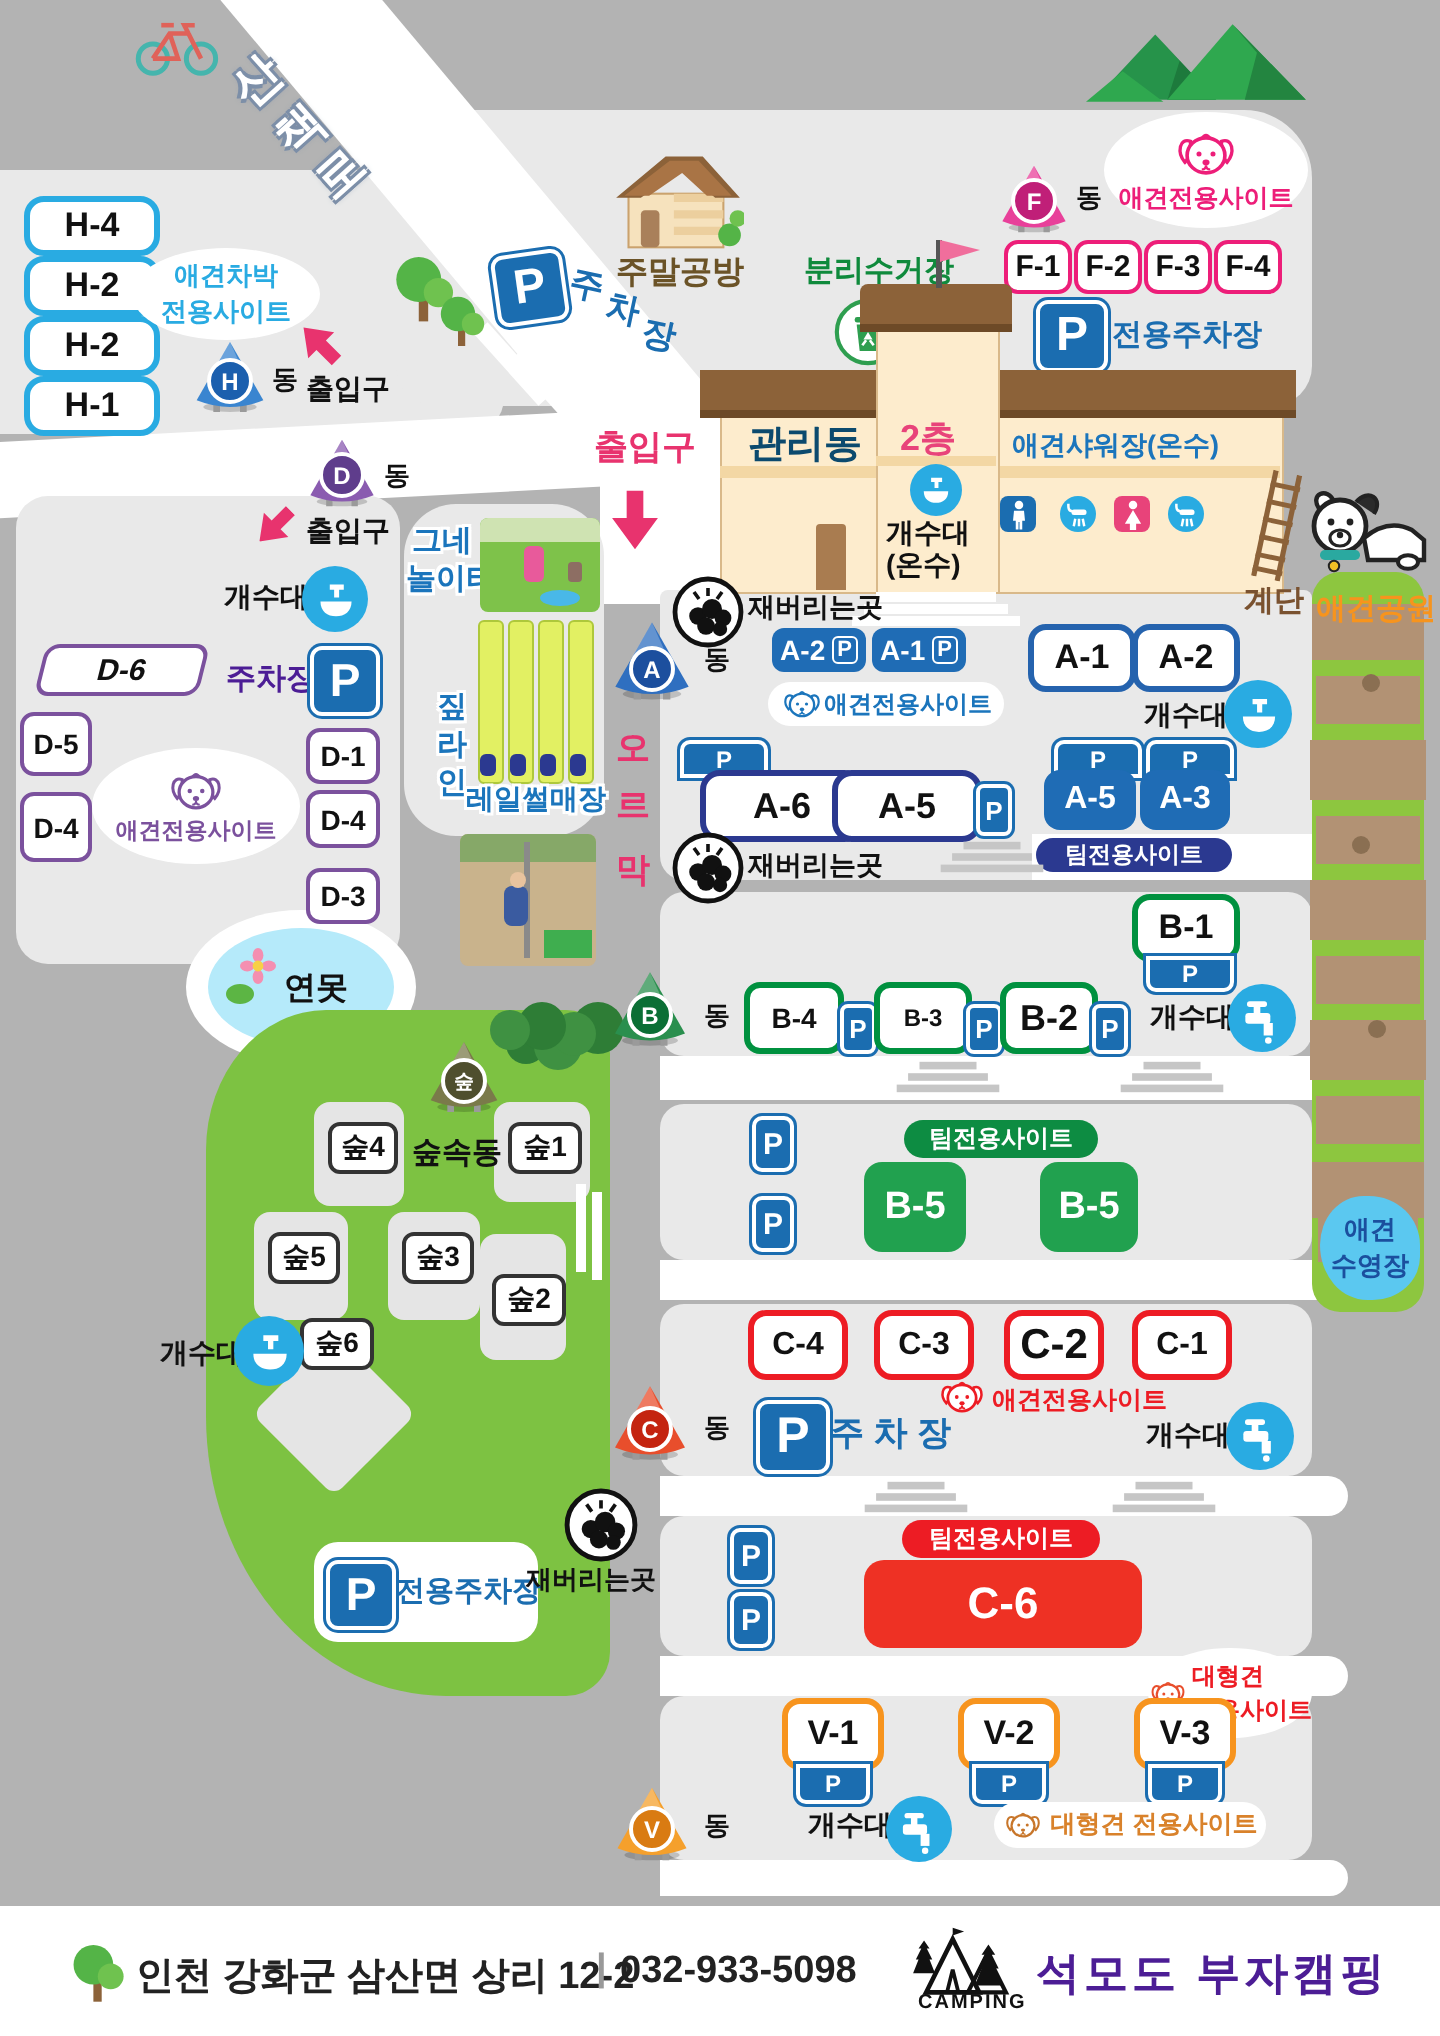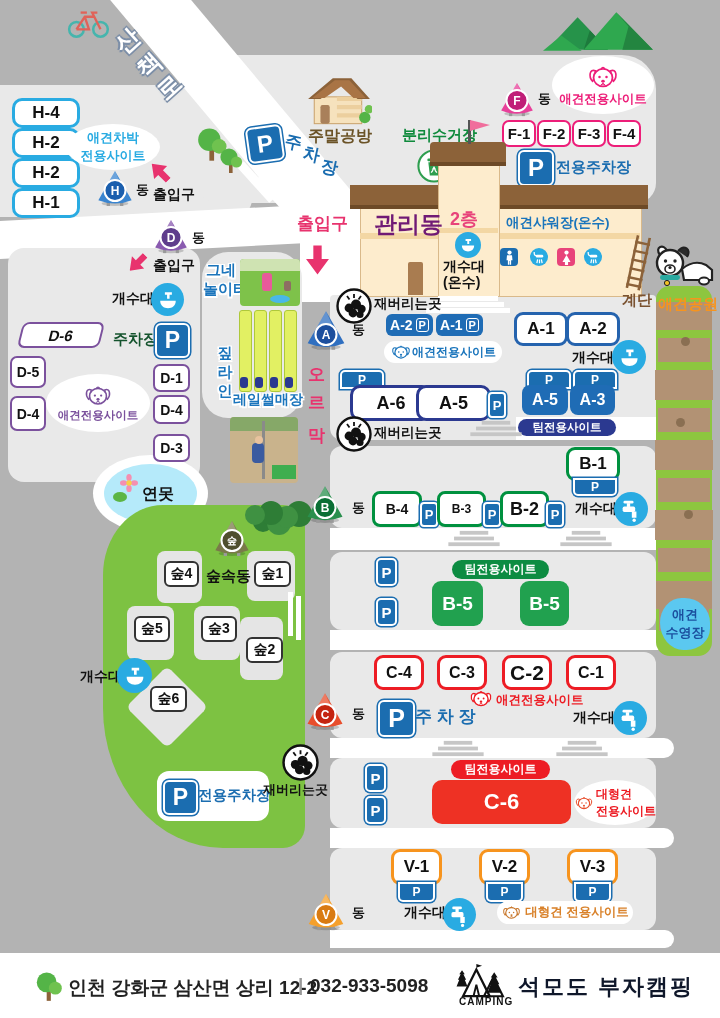--- a/index.html
+++ b/index.html
@@ -274,21 +274,21 @@
 <div class="abs" style="left:360px;top:233px;width:280px;height:6px;background:#f3d7a4"></div>
 <div class="abs" style="left:350px;top:185px;width:100px;height:20px;background:#8c6239;border-bottom:4px solid #6d4a27"></div>
 <div class="abs" style="left:488px;top:185px;width:160px;height:20px;background:#8c6239;border-bottom:4px solid #6d4a27"></div>
 <div class="abs" style="left:438px;top:160px;width:60px;height:135px;background:#fdeccd;border:1px solid #d9b98a"></div>
 <div class="abs" style="left:430px;top:142px;width:76px;height:20px;background:#8c6239;border-bottom:4px solid #6d4a27;border-radius:4px 4px 0 0"></div>
 <div class="abs" style="left:468px;top:120px;width:2.5px;height:24px;background:#555"></div>
 <svg class="abs" style="left:470px;top:120px" width="20" height="12">
     <polygon points="0,0 20,5 0,11" fill="#f06e9c"></polygon>
   </svg>
 <div class="abs" style="left:438px;top:228px;width:60px;height:5px;background:#f3d7a4"></div>
-<span class="txt" style="left:374px;top:209px;font-size:23px;color:#701a75">관리동</span>
+<span class="txt" style="left:374px;top:209px;font-size:19px;color:#0c4a6e">관리동</span>
 <span class="txt" style="left:450px;top:207px;font-size:18px;color:#e8437a">2층</span>
 <span class="txt" style="left:506px;top:214px;font-size:13.5px;color:#1b75bc">애견샤워장(온수)</span>
 <div class="cicon" style="left:455px;top:232px;width:26px;height:26px;background:#29abe2">
   <svg width="22" height="22">
       <use href="#sym-sink"></use>
     </svg>
   </div>
 <span class="txt" style="left:443px;top:258px;font-size:14px">개수대</span>
 <span class="txt" style="left:443px;top:274px;font-size:14px">(온수)</span>
 <div class="abs" style="left:408px;top:262px;width:15px;height:33px;background:#a97c50;border-radius:2px 2px 0 0"></div>
@@ -344,21 +344,21 @@
 <svg class="abs" style="left:128px;top:252px;transform:rotate(45deg)" width="19px" height="22">
     <use href="#sym-arrow"></use>
   </svg>
 <span class="txt" style="left:153px;top:257px;font-size:14px">출입구</span>
 <span class="txt" style="left:112px;top:290px;font-size:14px">개수대</span>
 <div class="cicon" style="left:151px;top:283px;width:33px;height:33px;background:#29abe2">
   <svg width="28" height="28">
       <use href="#sym-sink"></use>
     </svg>
   </div>
-<span class="txt" style="left:113px;top:330px;font-size:15px;color:#14532d">주차장</span>
+<span class="txt" style="left:113px;top:330px;font-size:15px;color:#4c1d95">주차장</span>
 <div class="p" style="left:155px;top:323px;width:31px;height:31px;font-size:23px">P</div>
 <div class="site" style="left:20px;top:322px;width:78px;height:22px;border-color:#7b519d;border-width:2.5px;border-radius:7px;font-size:15px;transform:skewX(-14deg)">D-6</div>
 <div class="site" style="left:10px;top:356px;width:32px;height:28px;border-color:#7b519d;border-width:2.5px;border-radius:7px;font-size:14px">D-5</div>
 <div class="site" style="left:10px;top:396px;width:32px;height:31px;border-color:#7b519d;border-width:2.5px;border-radius:7px;font-size:14px">D-4</div>
 <div class="site" style="left:153px;top:364px;width:33px;height:24px;border-color:#7b519d;border-width:2.5px;border-radius:7px;font-size:14px">D-1</div>
 <div class="site" style="left:153px;top:395px;width:33px;height:25px;border-color:#7b519d;border-width:2.5px;border-radius:7px;font-size:14px">D-4</div>
 <div class="site" style="left:153px;top:434px;width:33px;height:24px;border-color:#7b519d;border-width:2.5px;border-radius:7px;font-size:14px">D-3</div>
 <div class="oval" style="left:46px;top:374px;width:104px;height:58px">
   <svg style="color:#7b519d" width="30" height="25">
       <use href="#sym-dog"></use>
@@ -414,21 +414,21 @@
 <div class="abs" style="left:240px;top:617px;width:43px;height:63px;background:#e5e5e5;border-radius:8px"></div>
 <div class="abs" style="left:138px;top:678px;width:58px;height:58px;background:#e5e5e5;transform:rotate(45deg);border-radius:6px"></div>
 <div class="abs" style="left:288px;top:592px;width:5px;height:44px;background:#fff"></div>
 <div class="abs" style="left:296px;top:596px;width:5px;height:44px;background:#fff"></div>
 <span class="txt" style="left:206px;top:567px;font-size:15px">숲속동</span>
 <div class="site" style="left:164px;top:561px;width:31px;height:22px;border-color:#333;border-width:2px;border-radius:6px;font-size:14px">숲4</div>
 <div class="site" style="left:254px;top:561px;width:33px;height:22px;border-color:#333;border-width:2px;border-radius:6px;font-size:14px">숲1</div>
 <div class="site" style="left:134px;top:616px;width:32px;height:22px;border-color:#333;border-width:2px;border-radius:6px;font-size:14px">숲5</div>
 <div class="site" style="left:201px;top:616px;width:32px;height:22px;border-color:#333;border-width:2px;border-radius:6px;font-size:14px">숲3</div>
 <div class="site" style="left:246px;top:637px;width:33px;height:22px;border-color:#333;border-width:2px;border-radius:6px;font-size:14px">숲2</div>
-<div class="site" style="left:150px;top:686px;width:33px;height:22px;border-color:#333;border-width:2px;border-radius:6px;font-size:14px">숲6</div>
+<div class="site" style="left:150px;top:659px;width:33px;height:22px;border-color:#333;border-width:2px;border-radius:6px;font-size:14px">숲6</div>
 <span class="txt" style="left:80px;top:668px;font-size:14px">개수대</span>
 <div class="cicon" style="left:117px;top:658px;width:35px;height:35px;background:#29abe2">
   <svg width="30" height="30">
       <use href="#sym-sink"></use>
     </svg>
   </div>
 <div class="abs white" style="left:157px;top:771px;width:112px;height:50px;border-radius:12px"></div>
 <div class="p" style="left:163px;top:780px;width:31px;height:31px;font-size:23px">P</div>
 <span class="txt" style="left:198px;top:786px;font-size:14.5px;color:#1b6db0">전용주차장</span>
 <svg class="abs" style="left:282px;top:744px" width="37" height="37">
@@ -557,21 +557,21 @@
 <svg class="abs stairs" style="left:556px;top:739px" width="52" height="19">
     <use href="#sym-steps"></use>
   </svg>
 
 <div class="p" style="left:365px;top:764px;width:17px;height:24px;font-size:15px;border-radius:5px">P</div>
 <div class="p" style="left:365px;top:796px;width:17px;height:24px;font-size:15px;border-radius:5px">P</div>
 <div class="pill" style="left:451px;top:760px;width:99px;height:19px;background:#ed1c24;font-size:12px">팀전용사이트</div>
 <div class="abs" style="left:432px;top:780px;width:139px;height:44px;background:#ee3124;border-radius:10px;display:flex;align-items:center;justify-content:center">
   <span style="color:#fff;font-size:22px">C-6</span>
   </div>
-<div class="oval" style="left:574px;top:780px;width:82px;height:45px;flex-direction:row;gap:2px">
+<div class="oval" style="left:574px;top:824px;width:82px;height:45px;flex-direction:row;gap:2px">
   <svg style="color:#e84e2c" width="22" height="18">
       <use href="#sym-dog"></use>
     </svg>
   <span style="display:flex;flex-direction:column;align-items:flex-start">
     <span class="txt" style="position:static;color:#ed1c24;font-size:12px">대형견</span>
     <span class="txt" style="position:static;color:#ed1c24;font-size:12px">전용사이트</span>
   </span>
 </div>
 
 <div class="site" style="left:391px;top:849px;width:45px;height:30px;border-color:#f7941e;border-radius:9px;font-size:17px">V-1</div>
@@ -604,13 +604,13 @@
 <svg class="abs" style="left:34px;top:970px" width="30" height="34">
     <use href="#sym-tree"></use>
   </svg>
 <span class="txt" style="left:68px;top:975px;font-size:19px;color:#222">인천 강화군 삼산면 상리 12-2</span>
 <span class="txt" style="left:298px;top:974px;font-size:19px;color:#999">|</span>
 <span class="txt" style="left:310px;top:975px;font-size:19px;color:#222">032-933-5098</span>
 <svg class="abs" style="left:456px;top:962px" width="54" height="38">
     <use href="#sym-tent"></use>
   </svg>
 <span class="txt" style="left:459px;top:996px;font-size:10px;letter-spacing:1px;color:#111">CAMPING</span>
-<span class="txt" style="left:518px;top:972px;font-size:22px;color:#0f172a;letter-spacing:2px">석모도 부자캠핑</span>
+<span class="txt" style="left:518px;top:972px;font-size:22px;color:#4c1d95;letter-spacing:2px">석모도 부자캠핑</span>
 
 </body></html>

